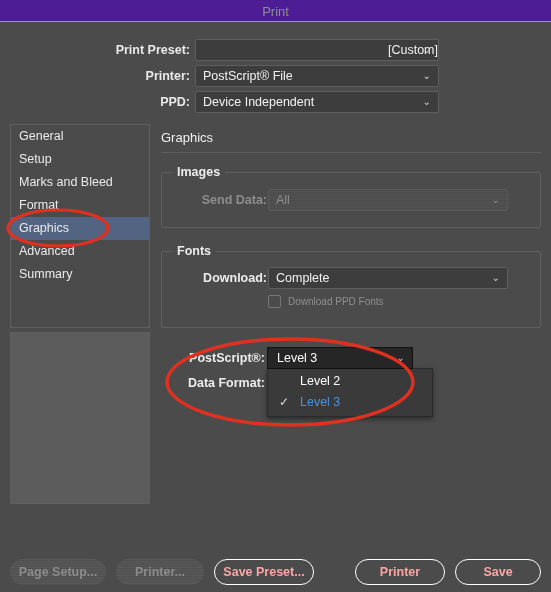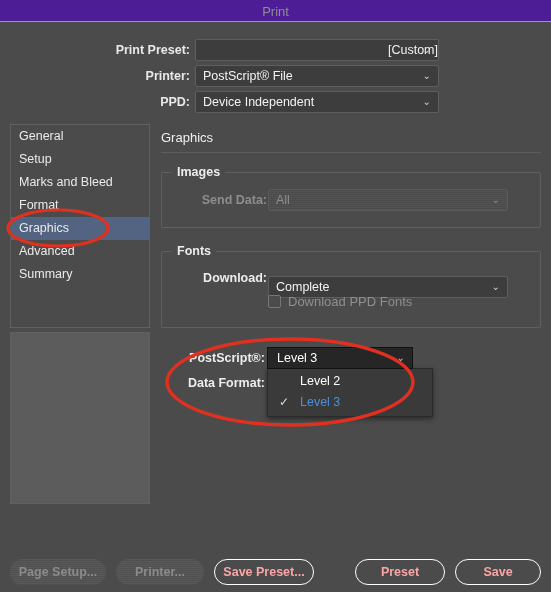--- a/index.html
+++ b/index.html
@@ -175,21 +175,21 @@
     box-sizing: border-box;
     border: 1px solid #777;
     border-radius: 2px;
     background: #4b4b4b;
   }
   .checkbox-label {
     position: absolute;
     left: 20px;
     top: 0;
     line-height: 17px;
-    font-size: 13px;
+    font-size: 10px;
     color: #8f8f8f;
     white-space: nowrap;
   }
   
   .combo-closed {
     position: absolute;
     box-sizing: border-box;
     background: #262626;
     border: 1px solid #111;
     height: 22px;
@@ -331,21 +331,21 @@
   <div class="field-label disabled" style="left:180px; top:189px; width:87px;">Send Data:</div>
   <div class="select disabled" style="left:268px; top:189px; width:240px;">
     <span>All</span>
     <span class="chev">⌄</span>
   </div>
 
   <div class="group" style="left:161px; top:251px; width:380px; height:77px;">
     <div class="group-label">Fonts</div>
   </div>
   <div class="field-label" style="left:180px; top:267px; width:87px;">Download:</div>
-  <div class="select" style="left:268px; top:276px; width:240px;">
+  <div class="select" style="left:268px; top:267px; width:240px;">
     <span>Complete</span>
     <span class="chev">⌄</span>
   </div>
   <div class="checkbox-row" style="left:268px; top:293px; width:240px;">
     <span class="checkbox"></span>
     <span class="checkbox-label">Download PPD Fonts</span>
   </div>
 
   <div class="field-label" style="left:170px; top:347px; width:95px;">PostScript®:</div>
   <div class="field-label" style="left:170px; top:372px; width:95px;">Data Format:</div>
@@ -360,21 +360,21 @@
     </div>
     <div class="menu-item checked">
       <span class="menu-check">✓</span>
       <span>Level 3</span>
     </div>
   </div>
 
   <div class="btn disabled" style="left:10px; top:559px; width:96px;">Page Setup...</div>
   <div class="btn disabled" style="left:116px; top:559px; width:88px;">Printer...</div>
   <div class="btn" style="left:214px; top:559px; width:100px;">Save Preset...</div>
-  <div class="btn" style="left:355px; top:559px; width:90px;">Preset</div>
+  <div class="btn" style="left:355px; top:559px; width:90px;">Printer</div>
   <div class="btn" style="left:455px; top:559px; width:86px;">Save</div>
 
   <svg class="annot" style="left:4px; top:206px;" width="108" height="44" viewBox="0 0 108 44">
     <ellipse cx="54" cy="22" rx="50" ry="18" fill="none" stroke="#e03020" stroke-width="3.2"></ellipse>
   </svg>
 
   <svg class="annot" style="left:163px; top:336px;" width="254" height="92" viewBox="0 0 254 92">
     <ellipse cx="127" cy="46" rx="123" ry="43" fill="none" stroke="#e03020" stroke-width="3.4"></ellipse>
   </svg>
 

